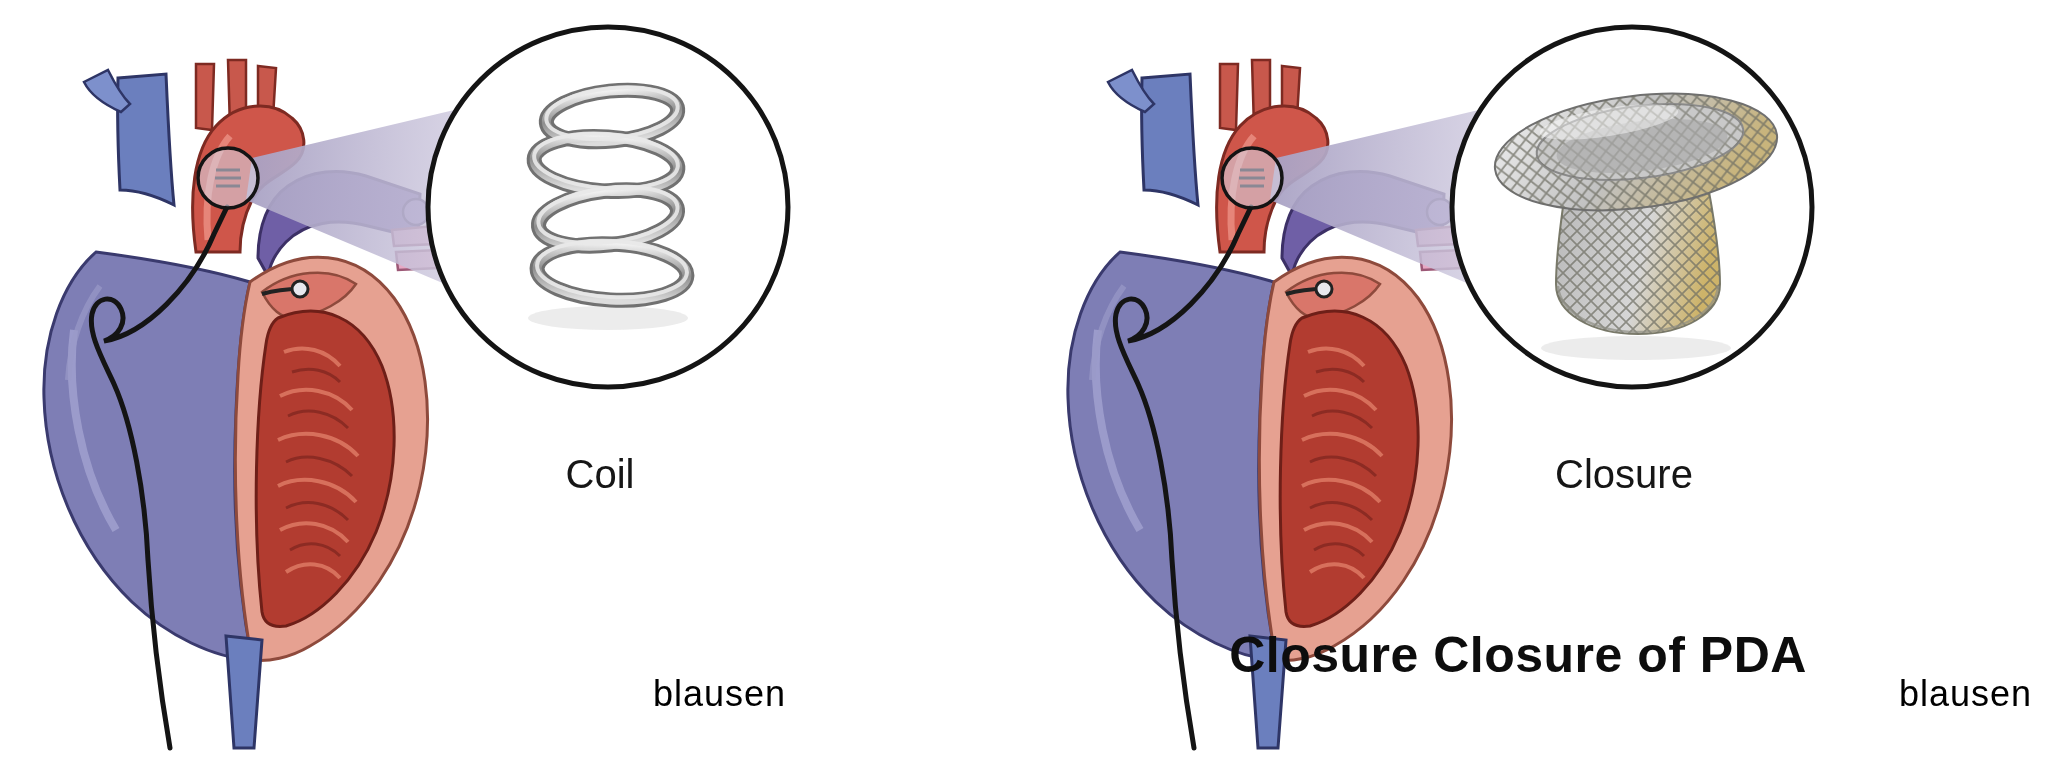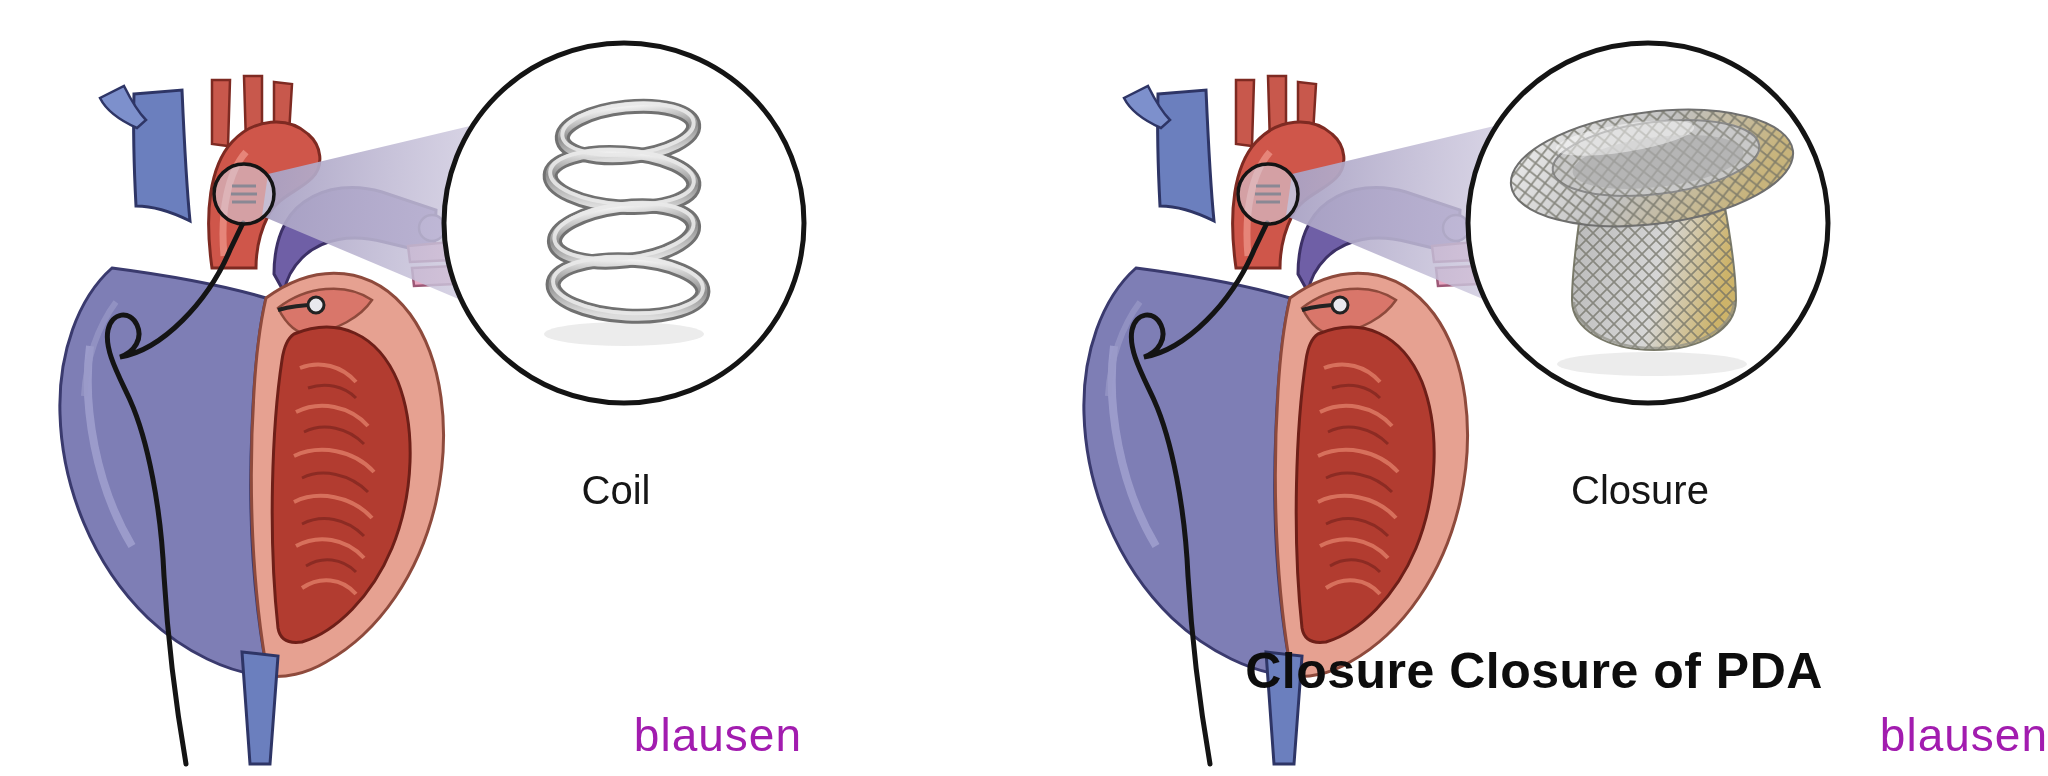--- a/index.html
+++ b/index.html
@@ -3,35 +3,35 @@
 <meta charset="utf-8">
 <style>
   html,body{margin:0;padding:0;background:#ffffff;}
   .stage{
     position:relative;
     width:2048px;height:776px;
     background:#ffffff;
     overflow:hidden;
     font-family:"Liberation Sans", sans-serif;
   }
-  .panel{position:absolute;top:0;width:1024px;height:552px;margin:16px;}
+  .panel{position:absolute;top:0;width:1024px;height:552px;margin:0;}
   .panel--left{left:0;}
   .panel--right{left:1024px;}
   .scene{position:absolute;inset:0;width:1024px;height:776px;display:block;}
   .inset-label{
     position:absolute;left:600px;top:452px;transform:translateX(-50%);
     font-size:40px;color:#161616;white-space:nowrap;
   }
   .panel-title{
     position:absolute;left:494px;top:626px;transform:translateX(-50%);
     font-size:50px;font-weight:700;color:#0d0d0d;letter-spacing:0.5px;white-space:nowrap;
   }
   .watermark{
-    position:absolute;top:692px;transform:translateX(-100%);
-    font-size:46px;color:#a21caf;letter-spacing:1px;white-space:nowrap;
+    position:absolute;top:673px;transform:translateX(-100%);
+    font-size:36px;color:#000000;letter-spacing:1px;white-space:nowrap;
   }
   .panel--left .watermark{left:786px;}
   .panel--right .watermark{left:1008px;}
 </style>
 </head>
 <body>
 
 <svg width="0" height="0" style="position:absolute" aria-hidden="true">
   <defs>
     <linearGradient id="beamGrad" gradientUnits="userSpaceOnUse" x1="250" y1="180" x2="630" y2="210">

